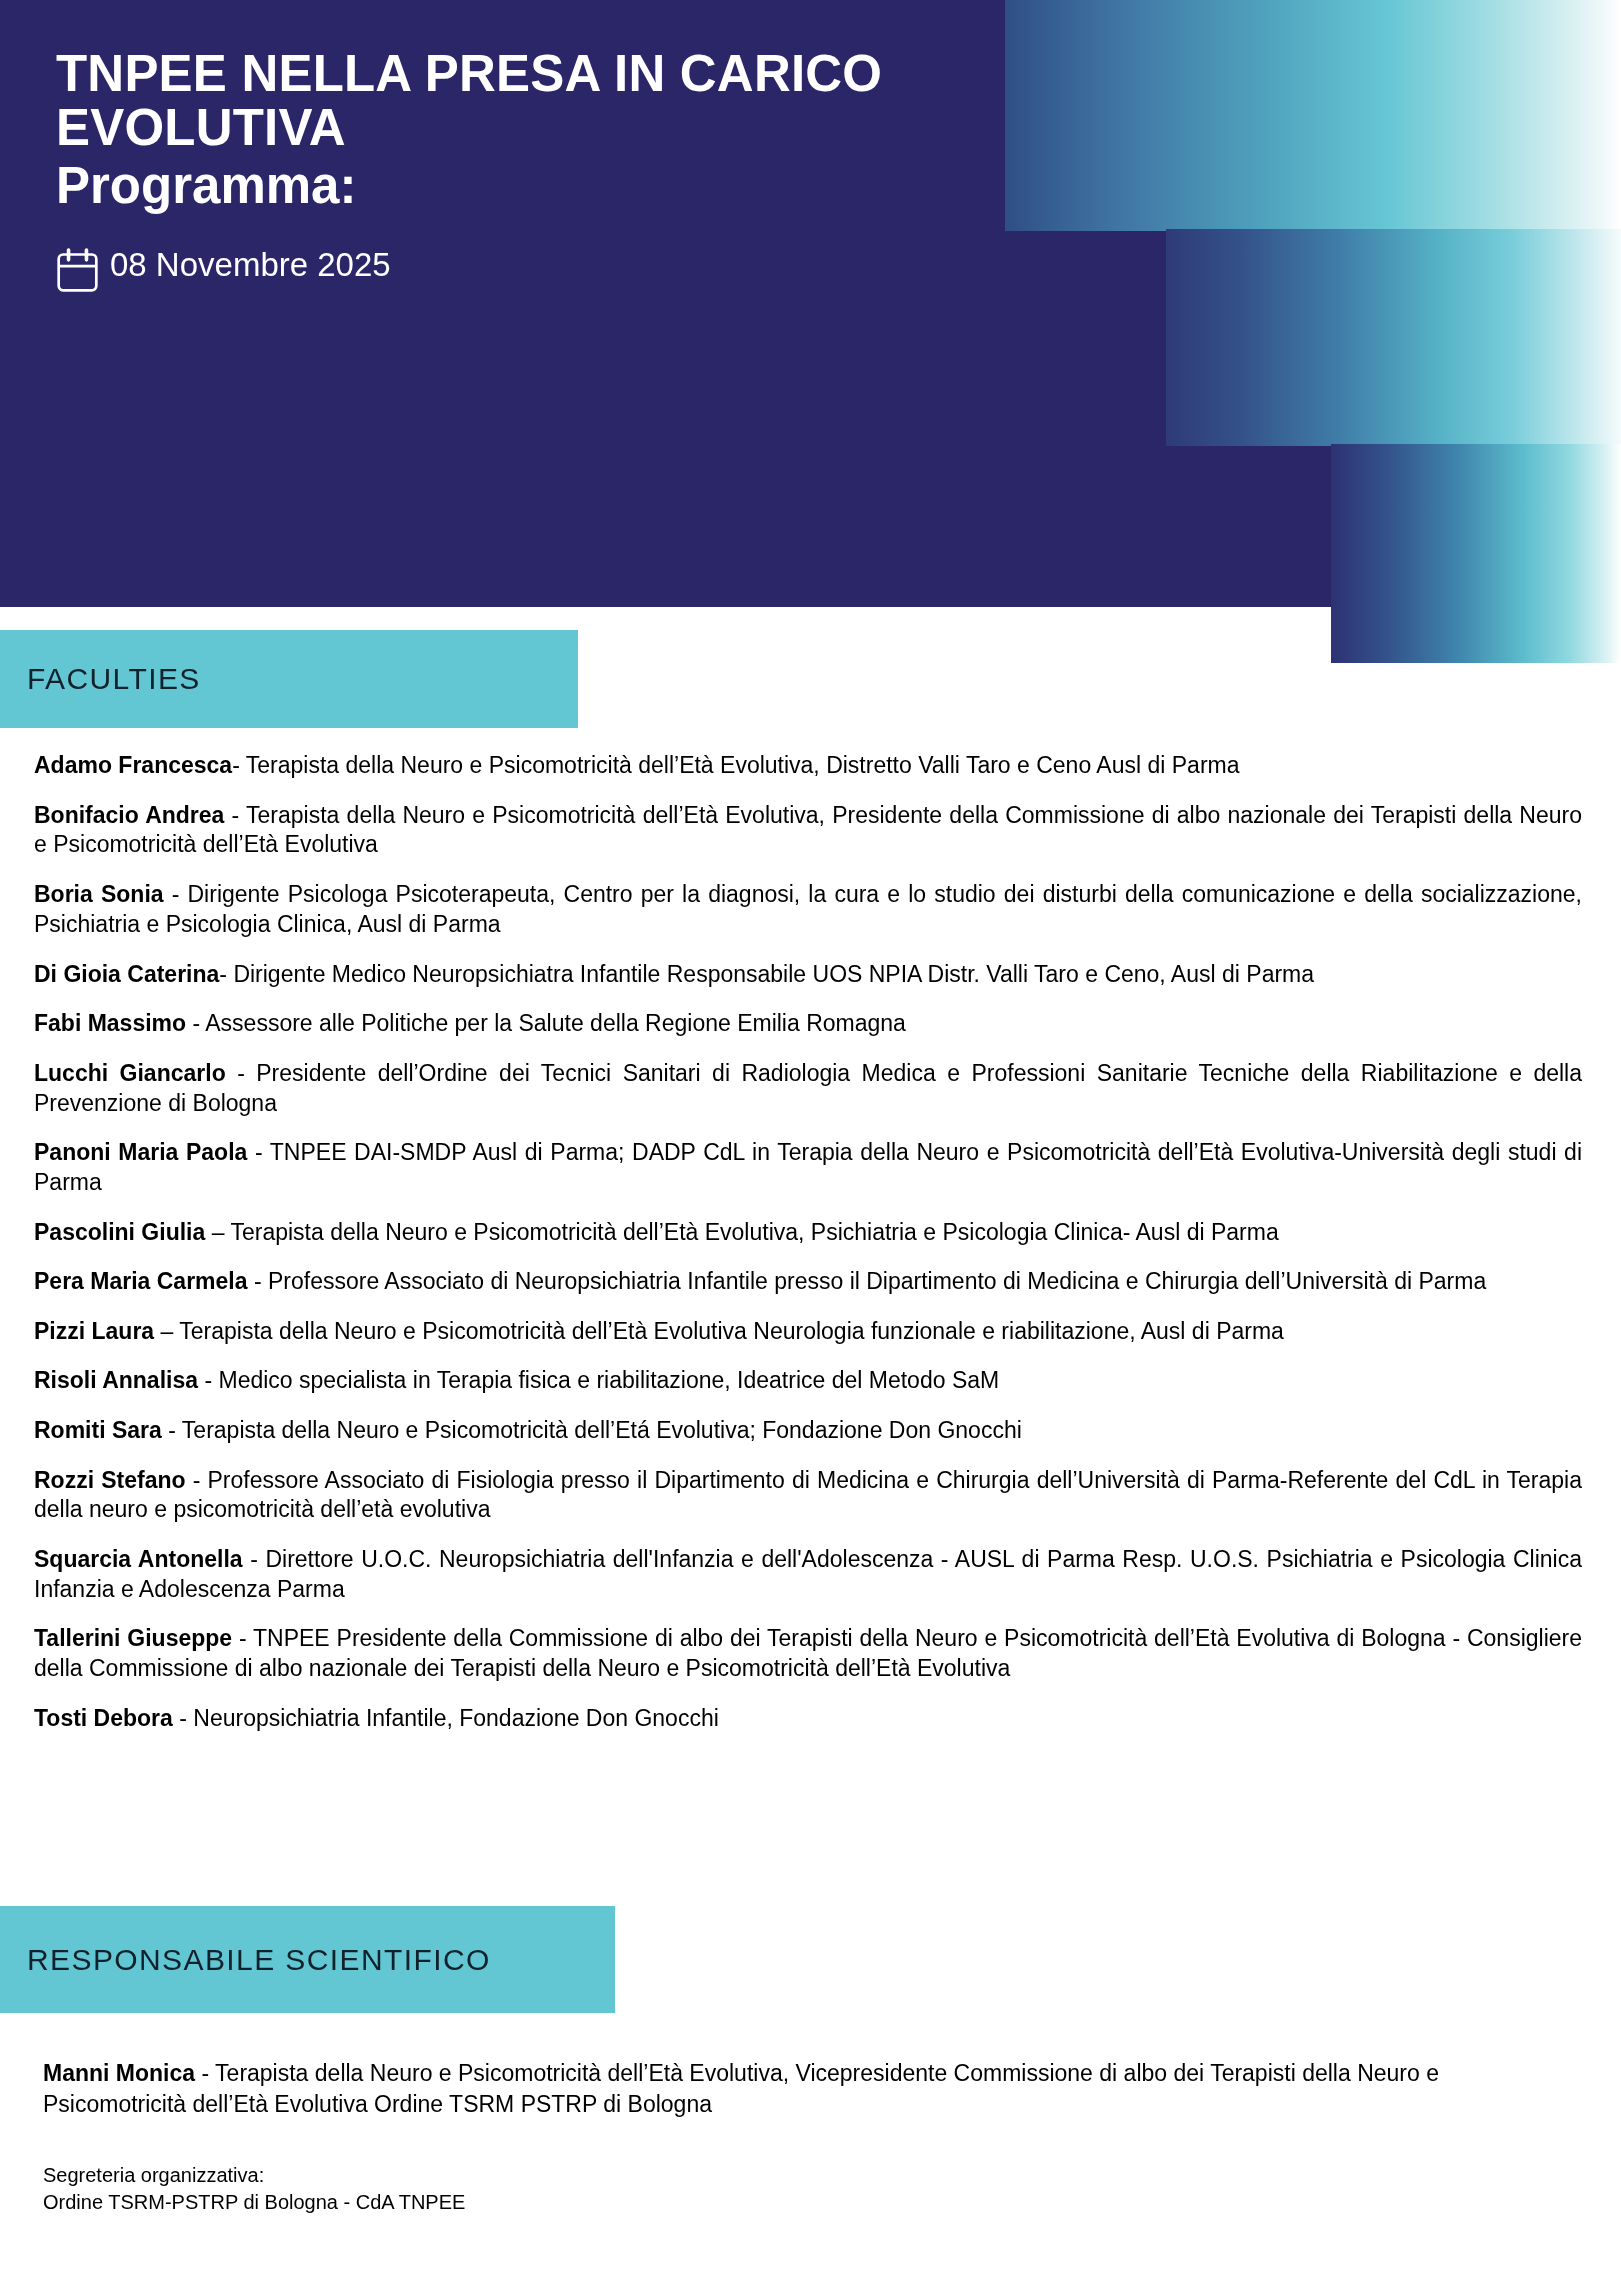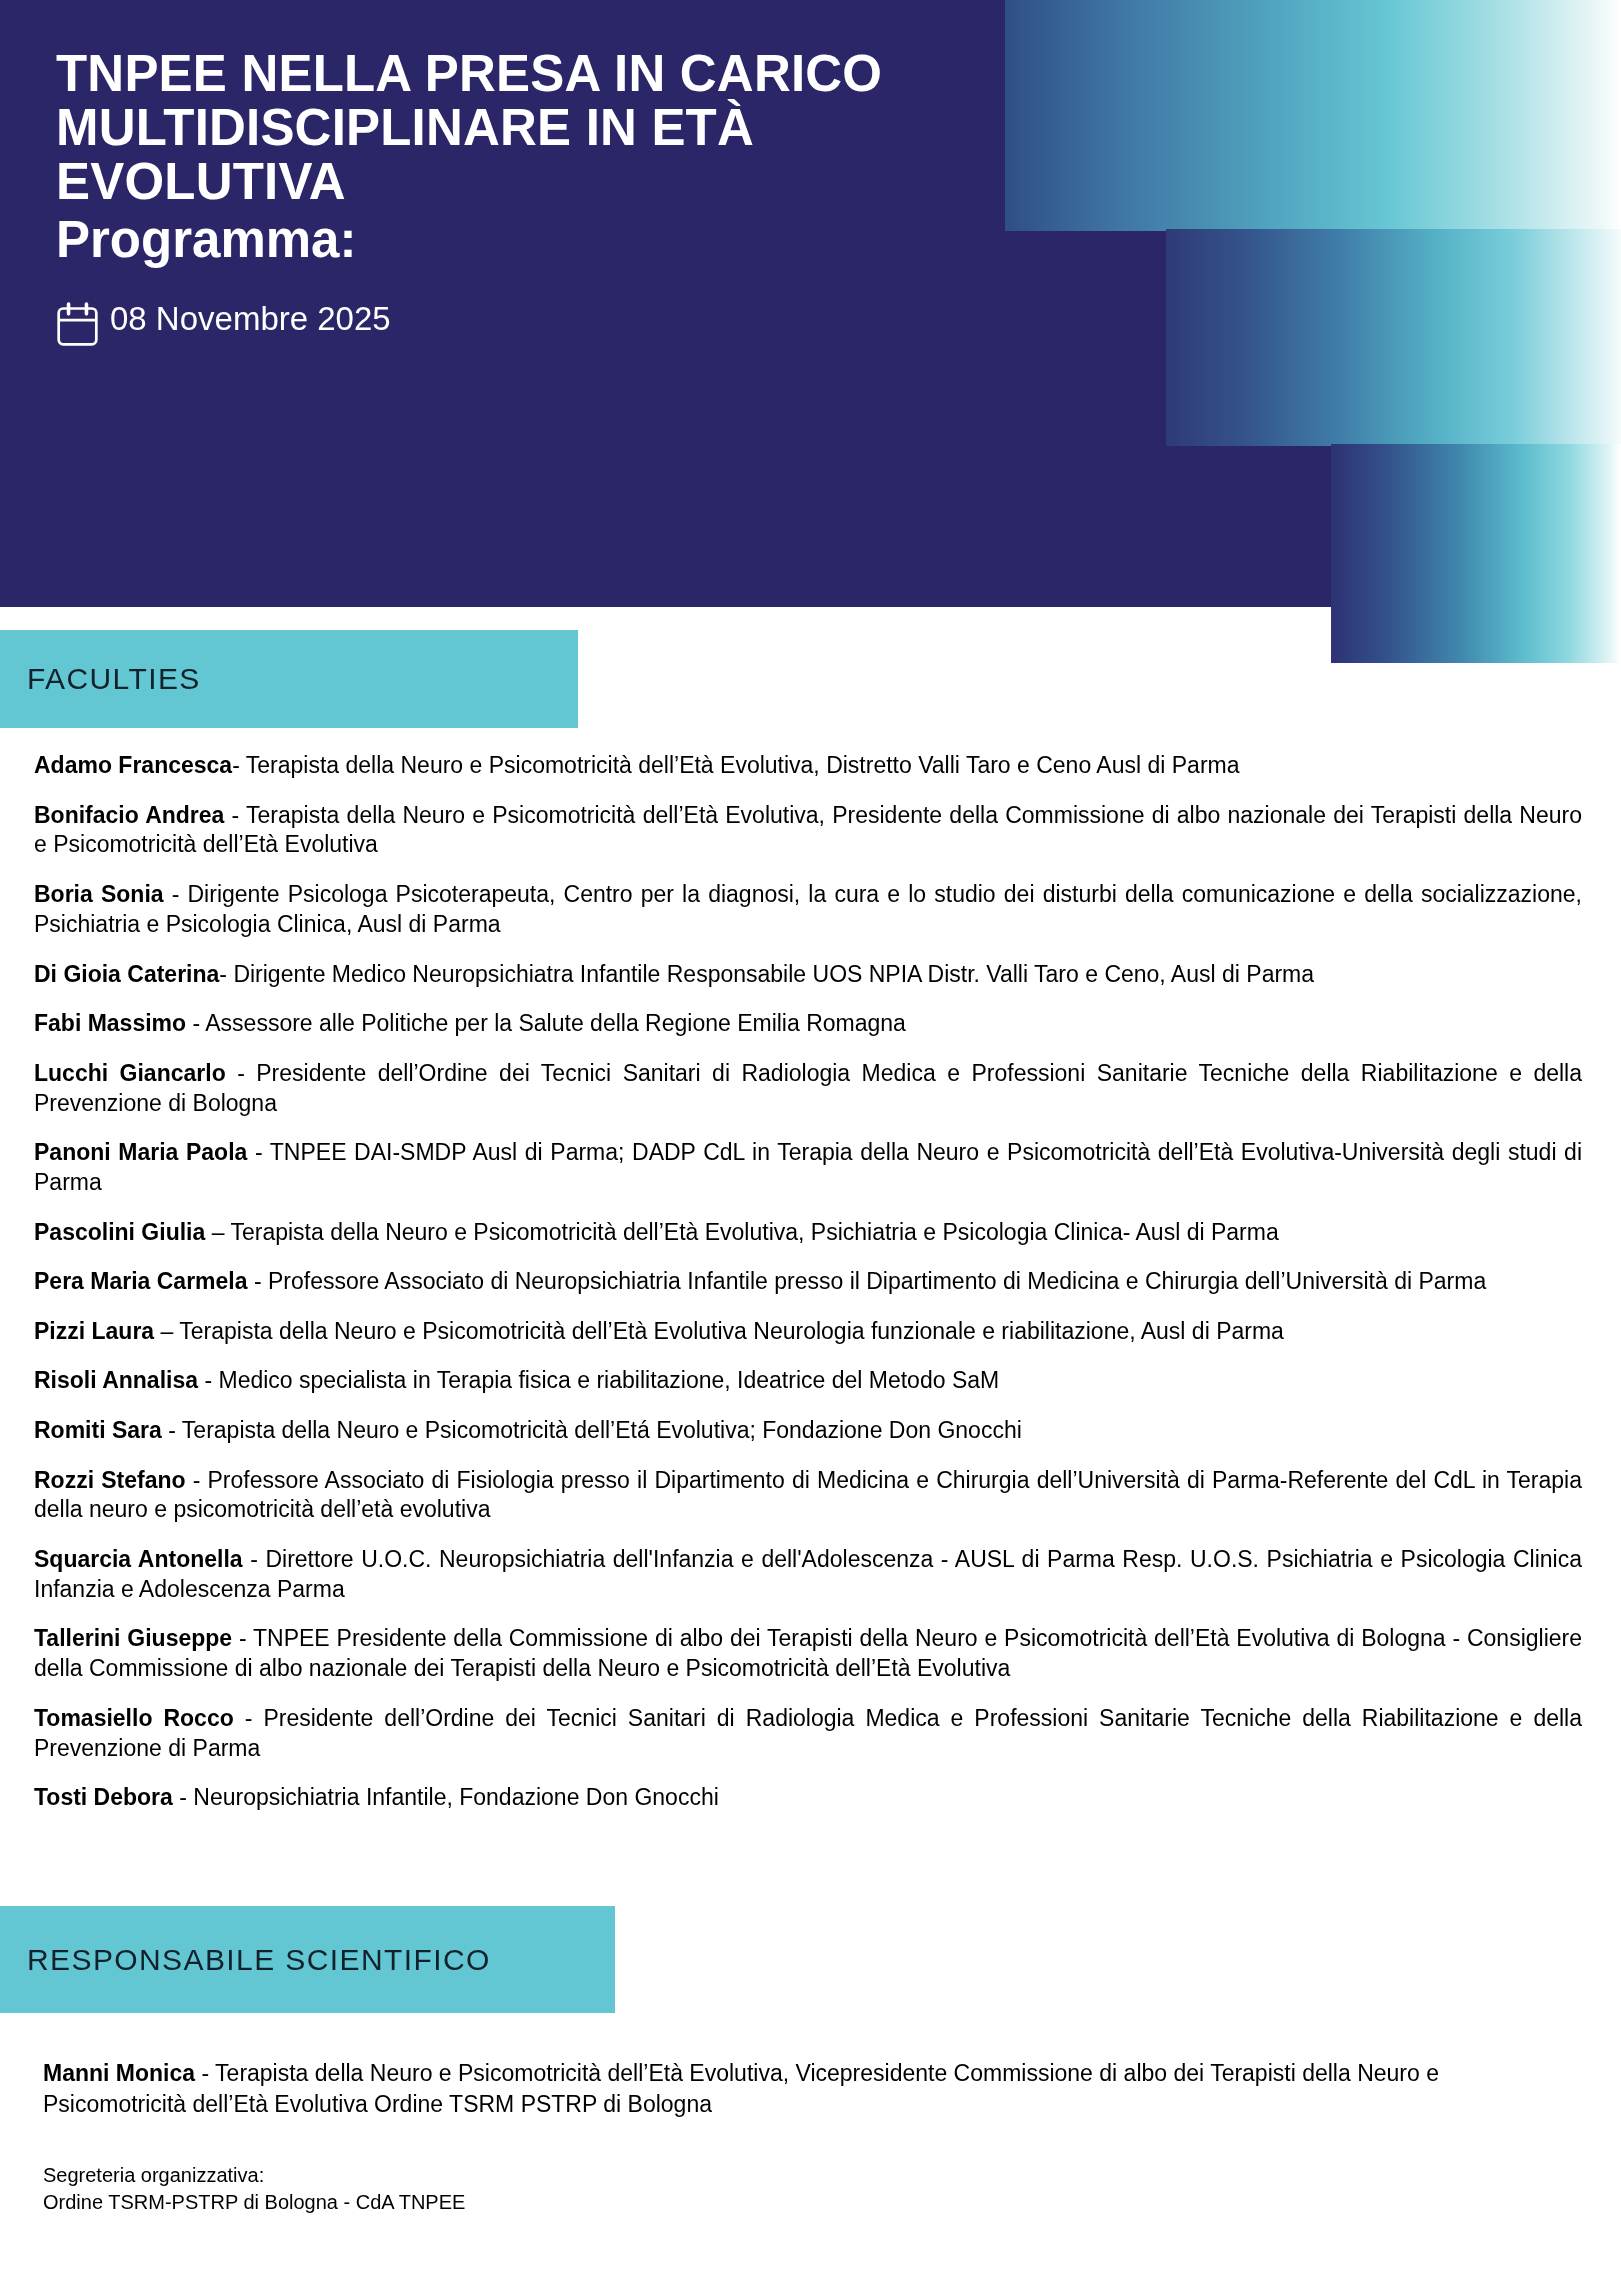--- a/index.html
+++ b/index.html
@@ -179,21 +179,20 @@
 <body>
 
 <div class="header">
   <div class="grad-block grad-1"></div>
   <div class="grad-block grad-2"></div>
   <div class="grad-block grad-3"></div>
 
   <div class="header-inner">
     <h1 class="title">
       <span class="title-line">TNPEE NELLA PRESA IN CARICO</span>
-      <span class="title-line">MULTIDISCIPLINARE IN ETÀ</span>
       <span class="title-line">EVOLUTIVA</span>
     </h1>
     <div class="programma">Programma:</div>
 
     <div class="meta">
       <div class="meta-row">
         <span class="meta-icon">
           <svg width="43" height="47" viewBox="0 0 48 52" fill="none" xmlns="http://www.w3.org/2000/svg">
             <rect x="3" y="7" width="42" height="40" rx="5" stroke="#ffffff" stroke-width="3"></rect>
             <line x1="3" y1="20" x2="45" y2="20" stroke="#ffffff" stroke-width="3"></line>
@@ -220,21 +219,20 @@
     <div class="entry"><span class="nm">Lucchi Giancarlo</span><span> - Presidente dell’Ordine dei Tecnici Sanitari di Radiologia Medica e Professioni Sanitarie Tecniche della Riabilitazione e della Prevenzione di Bologna</span></div>
     <div class="entry"><span class="nm">Panoni Maria Paola</span><span> - TNPEE DAI-SMDP Ausl di Parma; DADP CdL in Terapia della Neuro e Psicomotricità dell’Età Evolutiva-Università degli studi di Parma</span></div>
     <div class="entry"><span class="nm">Pascolini Giulia</span><span> – Terapista della Neuro e Psicomotricità dell’Età Evolutiva, Psichiatria e Psicologia Clinica- Ausl di Parma</span></div>
     <div class="entry"><span class="nm">Pera Maria Carmela</span><span> - Professore Associato di Neuropsichiatria Infantile presso il Dipartimento di Medicina e Chirurgia dell’Università di Parma</span></div>
     <div class="entry"><span class="nm">Pizzi Laura</span><span> – Terapista della Neuro e Psicomotricità dell’Età Evolutiva Neurologia funzionale e riabilitazione, Ausl di Parma</span></div>
     <div class="entry"><span class="nm">Risoli Annalisa</span><span> - Medico specialista in Terapia fisica e riabilitazione, Ideatrice del Metodo SaM</span></div>
     <div class="entry"><span class="nm">Romiti Sara</span><span> - Terapista della Neuro e Psicomotricità dell’Etá Evolutiva; Fondazione Don Gnocchi</span></div>
     <div class="entry"><span class="nm">Rozzi Stefano</span><span> - Professore Associato di Fisiologia presso il Dipartimento di Medicina e Chirurgia dell’Università di Parma-Referente del CdL in Terapia della neuro e psicomotricità dell’età evolutiva</span></div>
     <div class="entry"><span class="nm">Squarcia Antonella</span><span> - Direttore U.O.C. Neuropsichiatria dell'Infanzia e dell'Adolescenza - AUSL di Parma Resp. U.O.S. Psichiatria e Psicologia Clinica Infanzia e Adolescenza Parma</span></div>
     <div class="entry"><span class="nm">Tallerini Giuseppe</span><span> - TNPEE Presidente della Commissione di albo dei Terapisti della Neuro e Psicomotricità dell’Età Evolutiva di Bologna - Consigliere della Commissione di albo nazionale dei Terapisti della Neuro e Psicomotricità dell’Età Evolutiva</span></div>
-    <div class="entry"><span class="nm">Tomasiello Rocco</span><span> - Presidente dell’Ordine dei Tecnici Sanitari di Radiologia Medica e Professioni Sanitarie Tecniche della Riabilitazione e della Prevenzione di Parma</span></div>
     <div class="entry"><span class="nm">Tosti Debora</span><span>  - Neuropsichiatria Infantile, Fondazione Don Gnocchi</span></div>
   </div>
 
 <div class="band band-resp">
   <span class="band-label">RESPONSABILE SCIENTIFICO</span>
 </div>
 
 <div class="resp-block">
   <div class="resp-entry">
     <span class="nm">Manni Monica</span><span> - Terapista della Neuro e Psicomotricità dell’Età Evolutiva, Vicepresidente Commissione di albo dei Terapisti della Neuro e Psicomotricità dell’Età Evolutiva Ordine TSRM PSTRP di Bologna</span>

